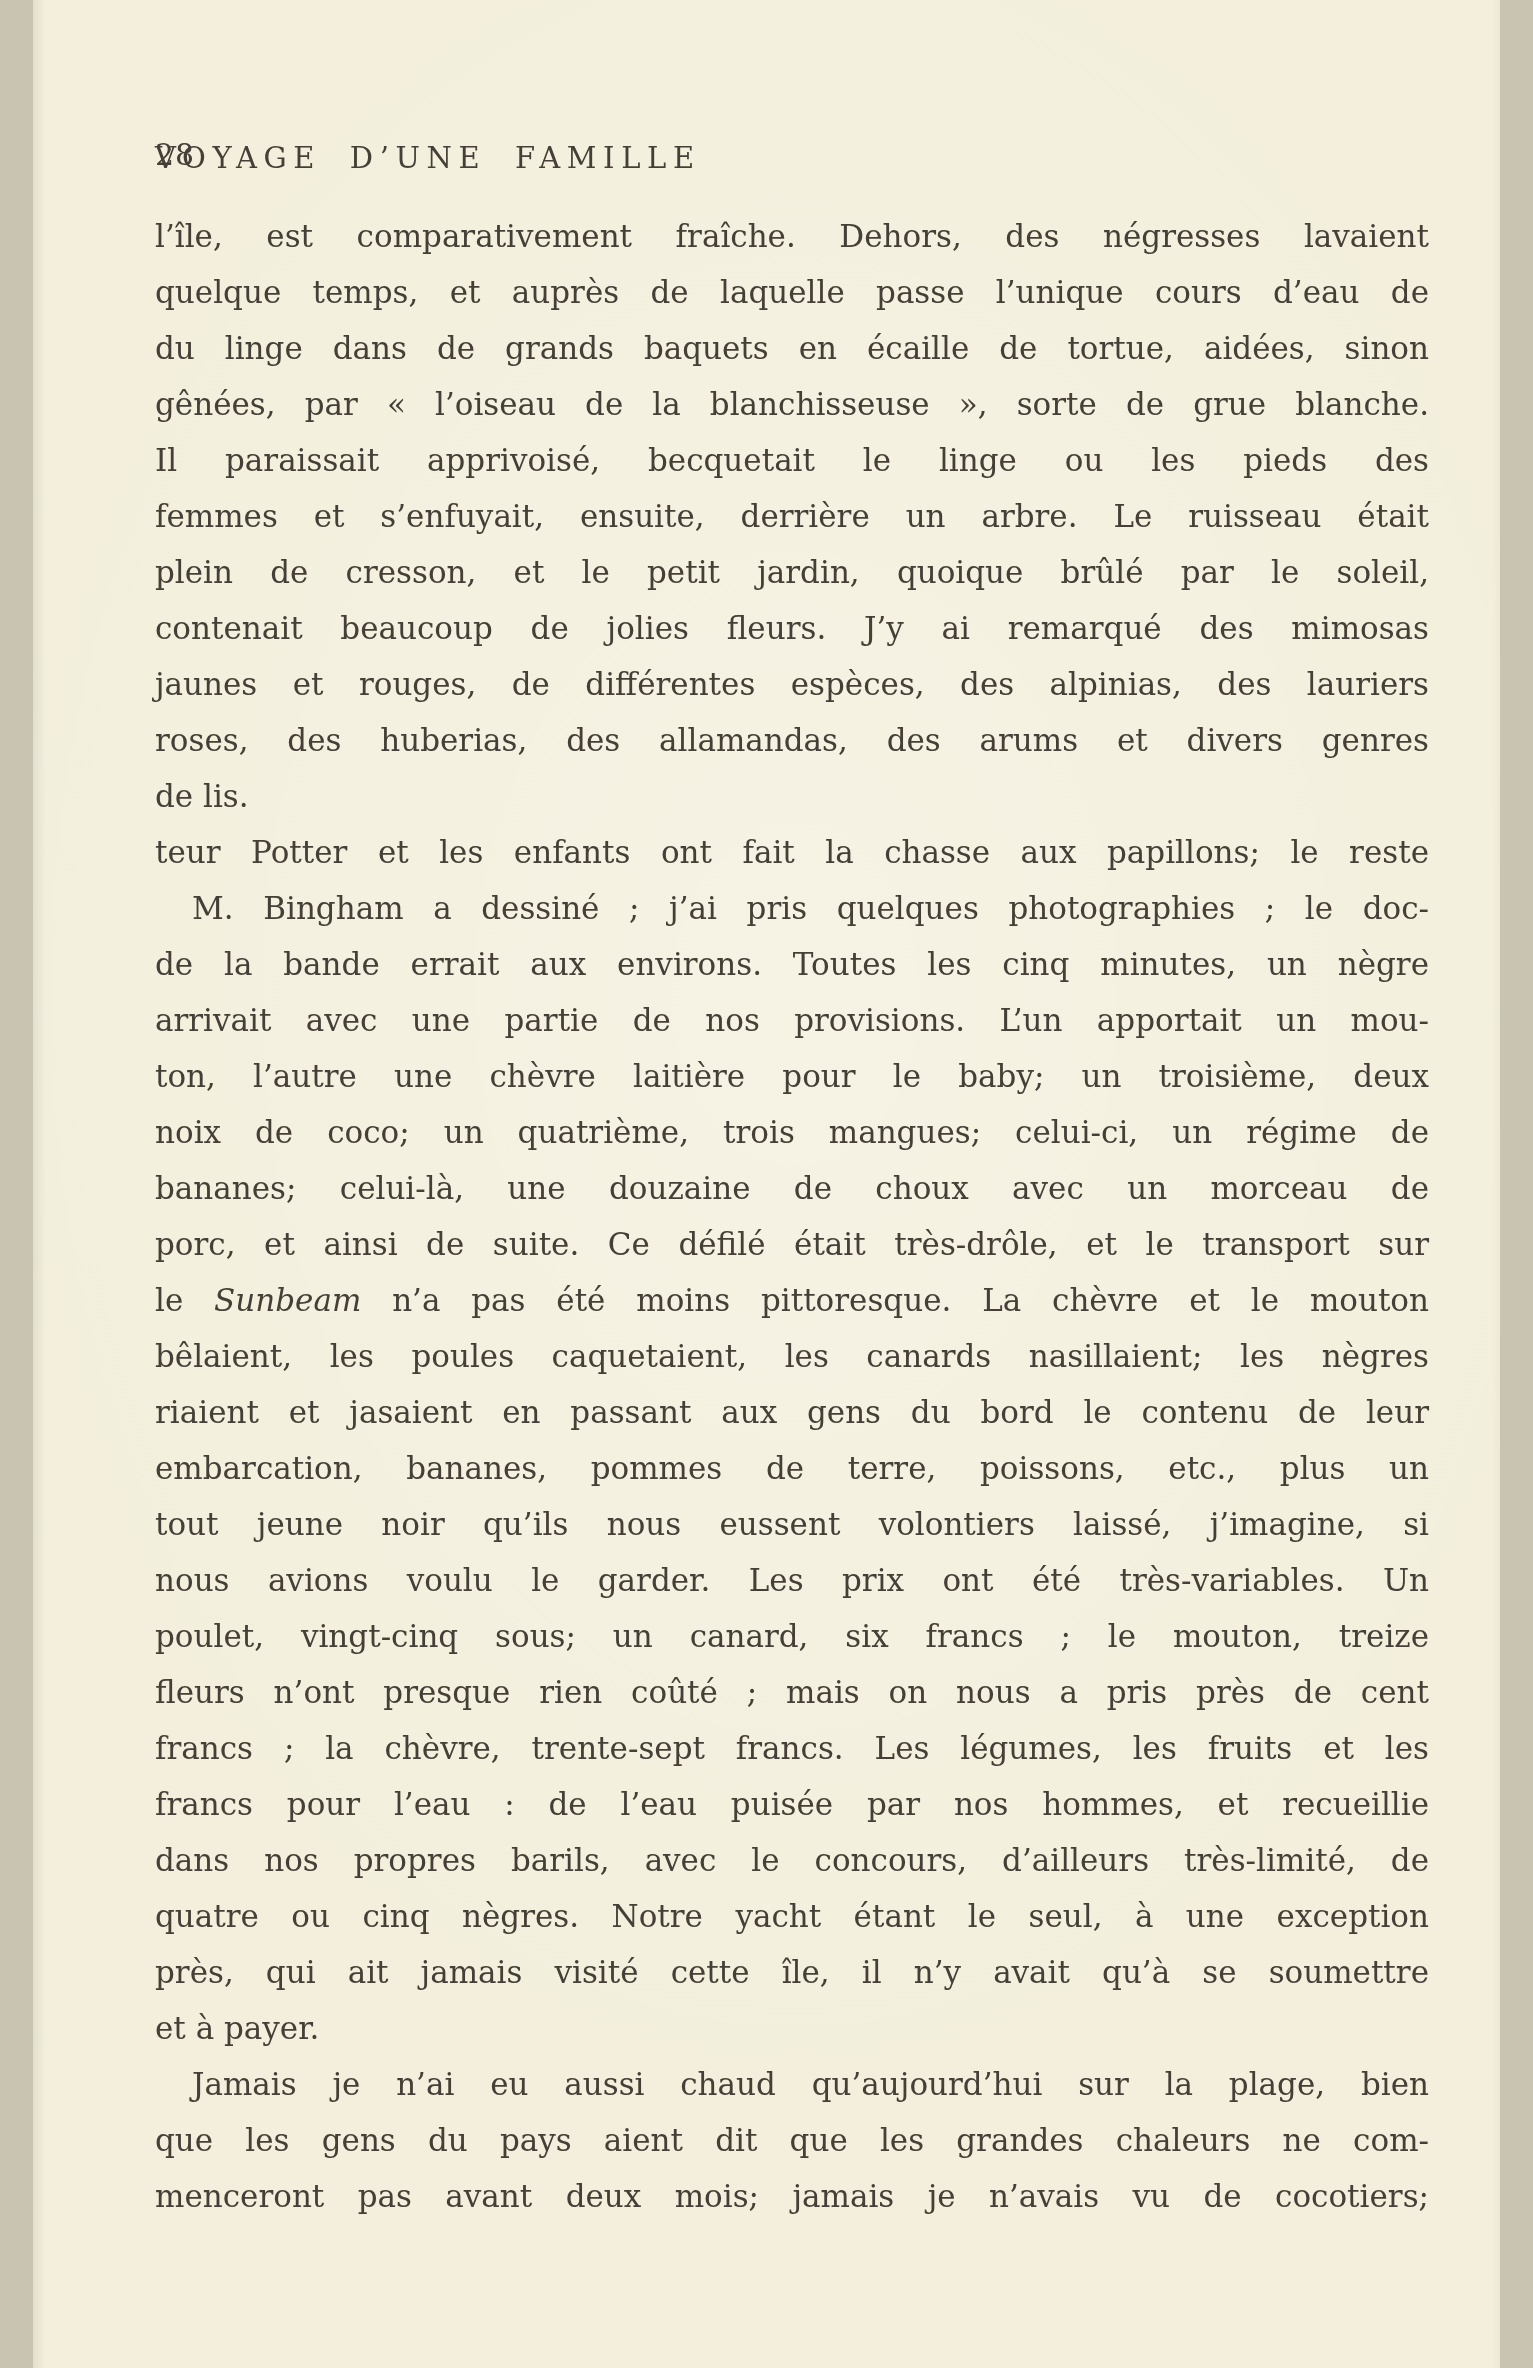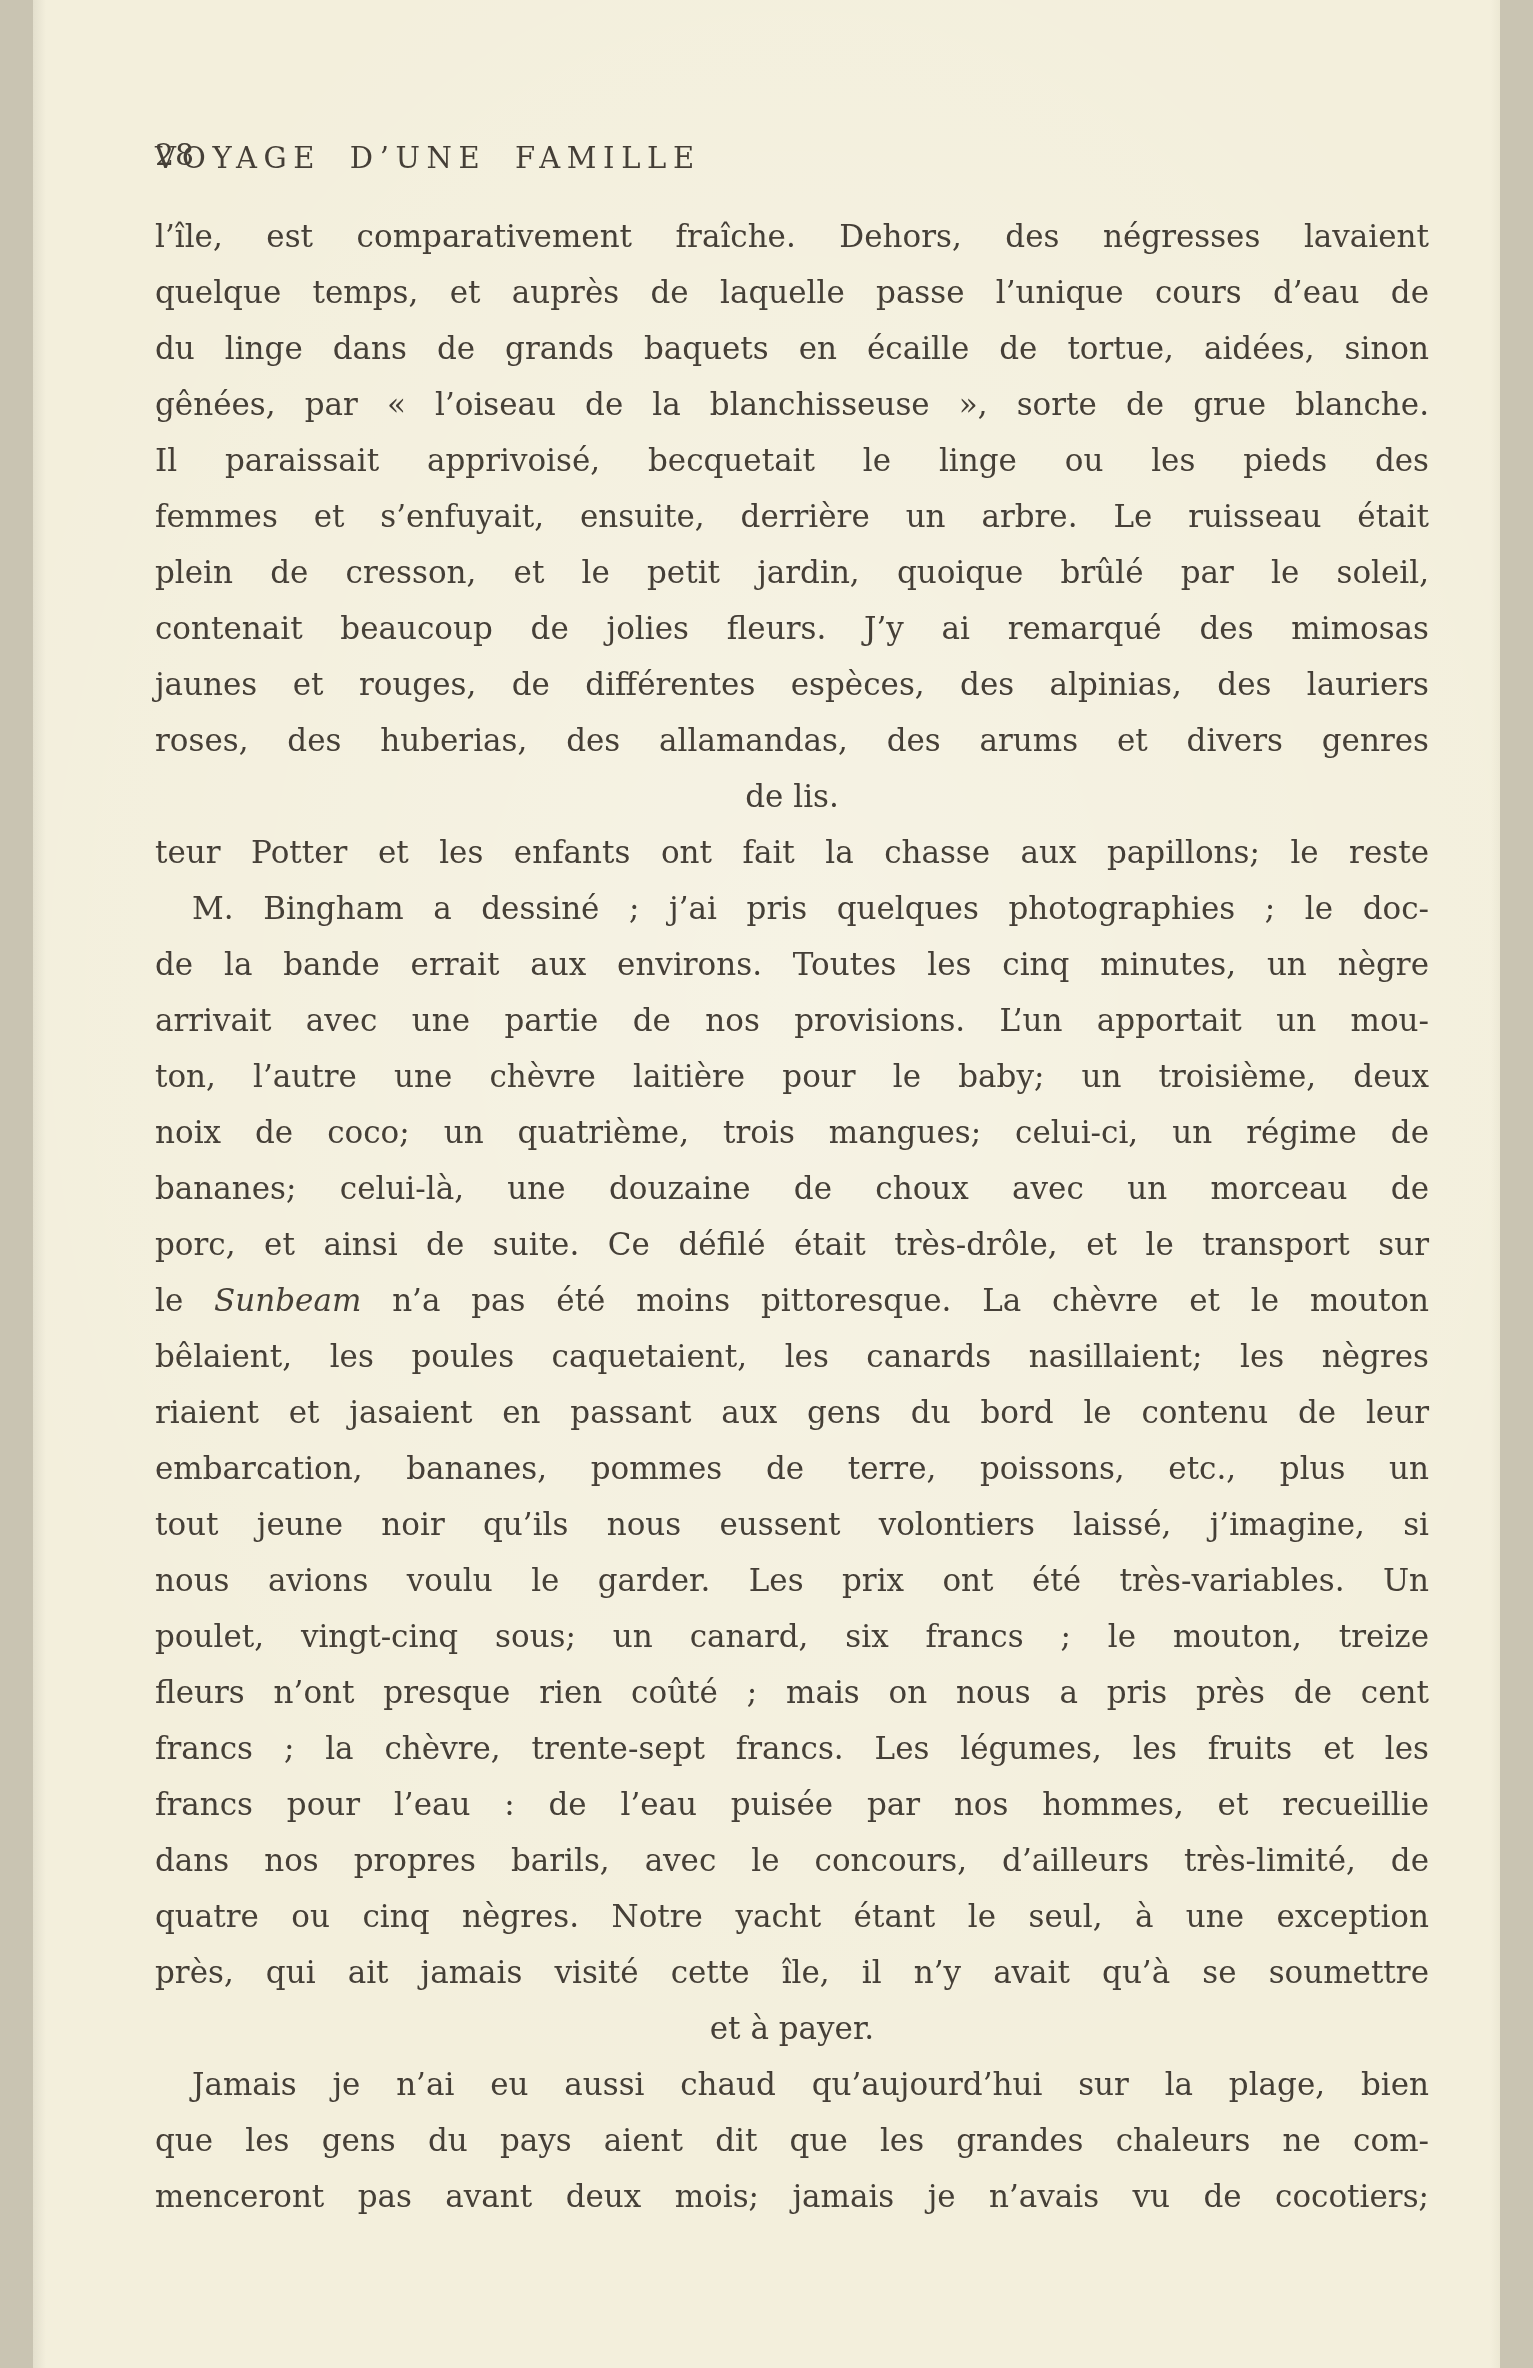--- a/index.html
+++ b/index.html
@@ -51,21 +51,21 @@
     top: 208px;
     left: 122px;
     width: 1274px;
   }
   .paragraph { margin: 0; }
   .line {
     font-size: 31px;
     line-height: 56px;
     height: 56px;
     white-space: nowrap;
-    text-align: center;
+    text-align: left;
   }
   .line.just {
     white-space: normal;
     text-align: justify;
     text-align-last: justify;
   }
   .line.first-indent { padding-left: 37px; }
   .line em { font-style: italic; }
 </style>
 </head>

